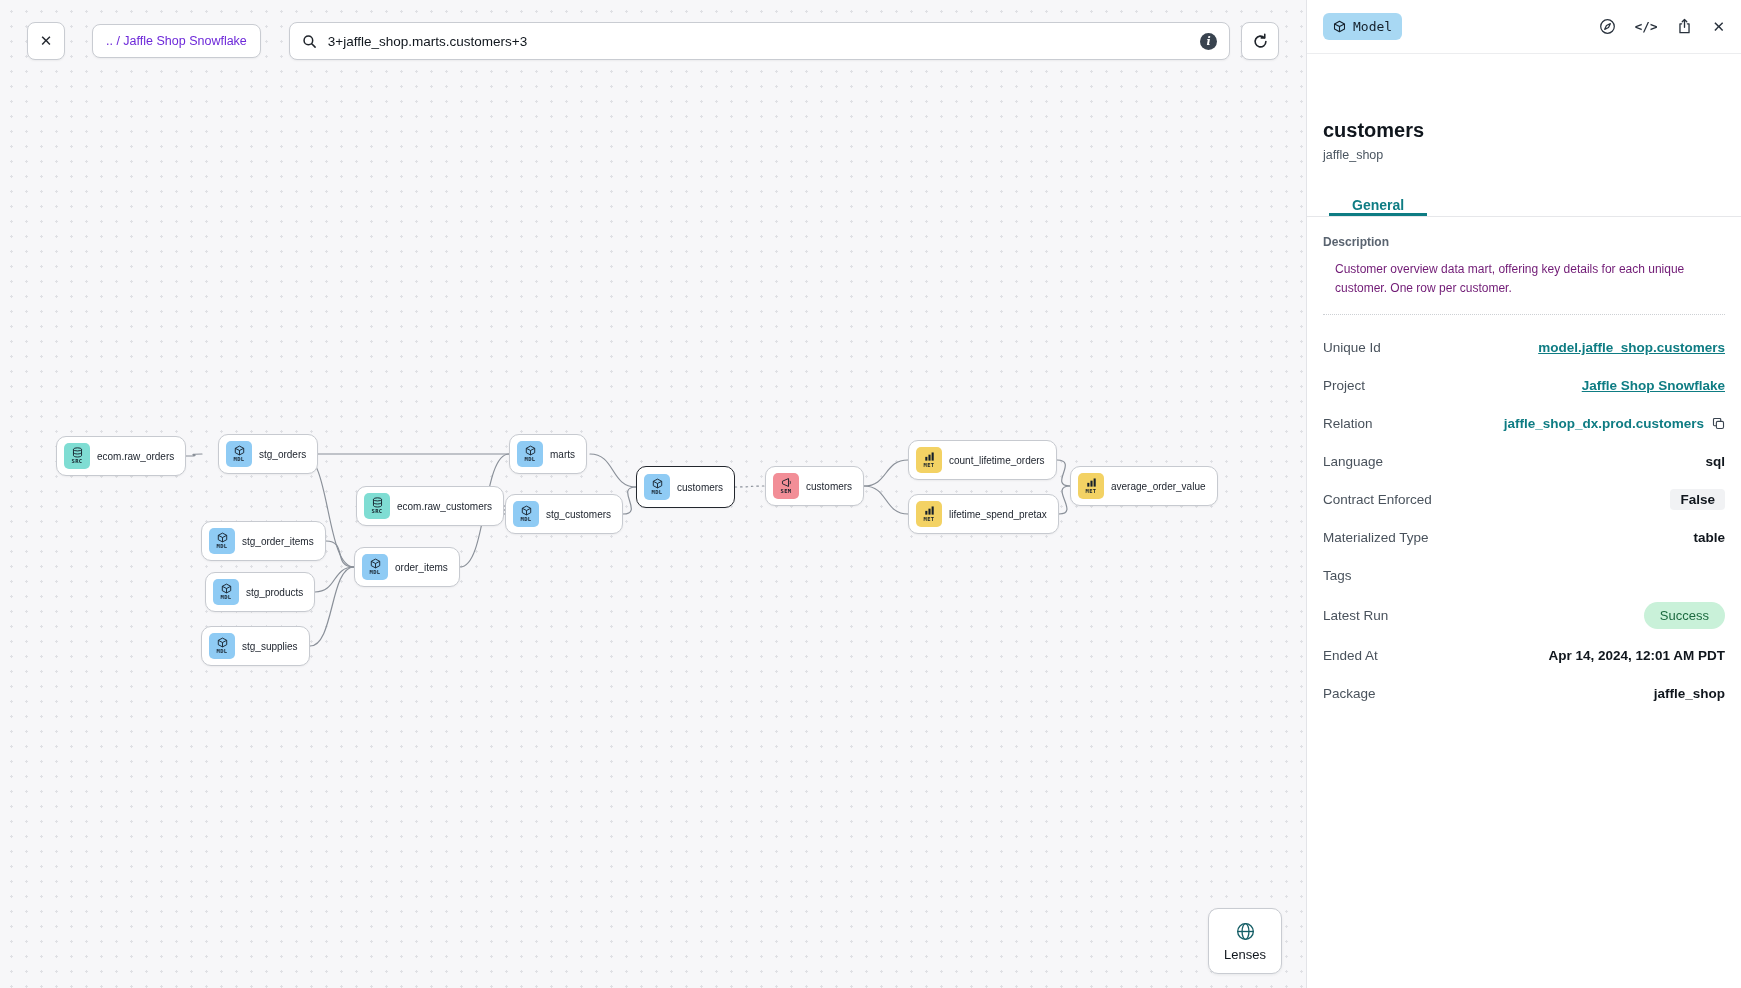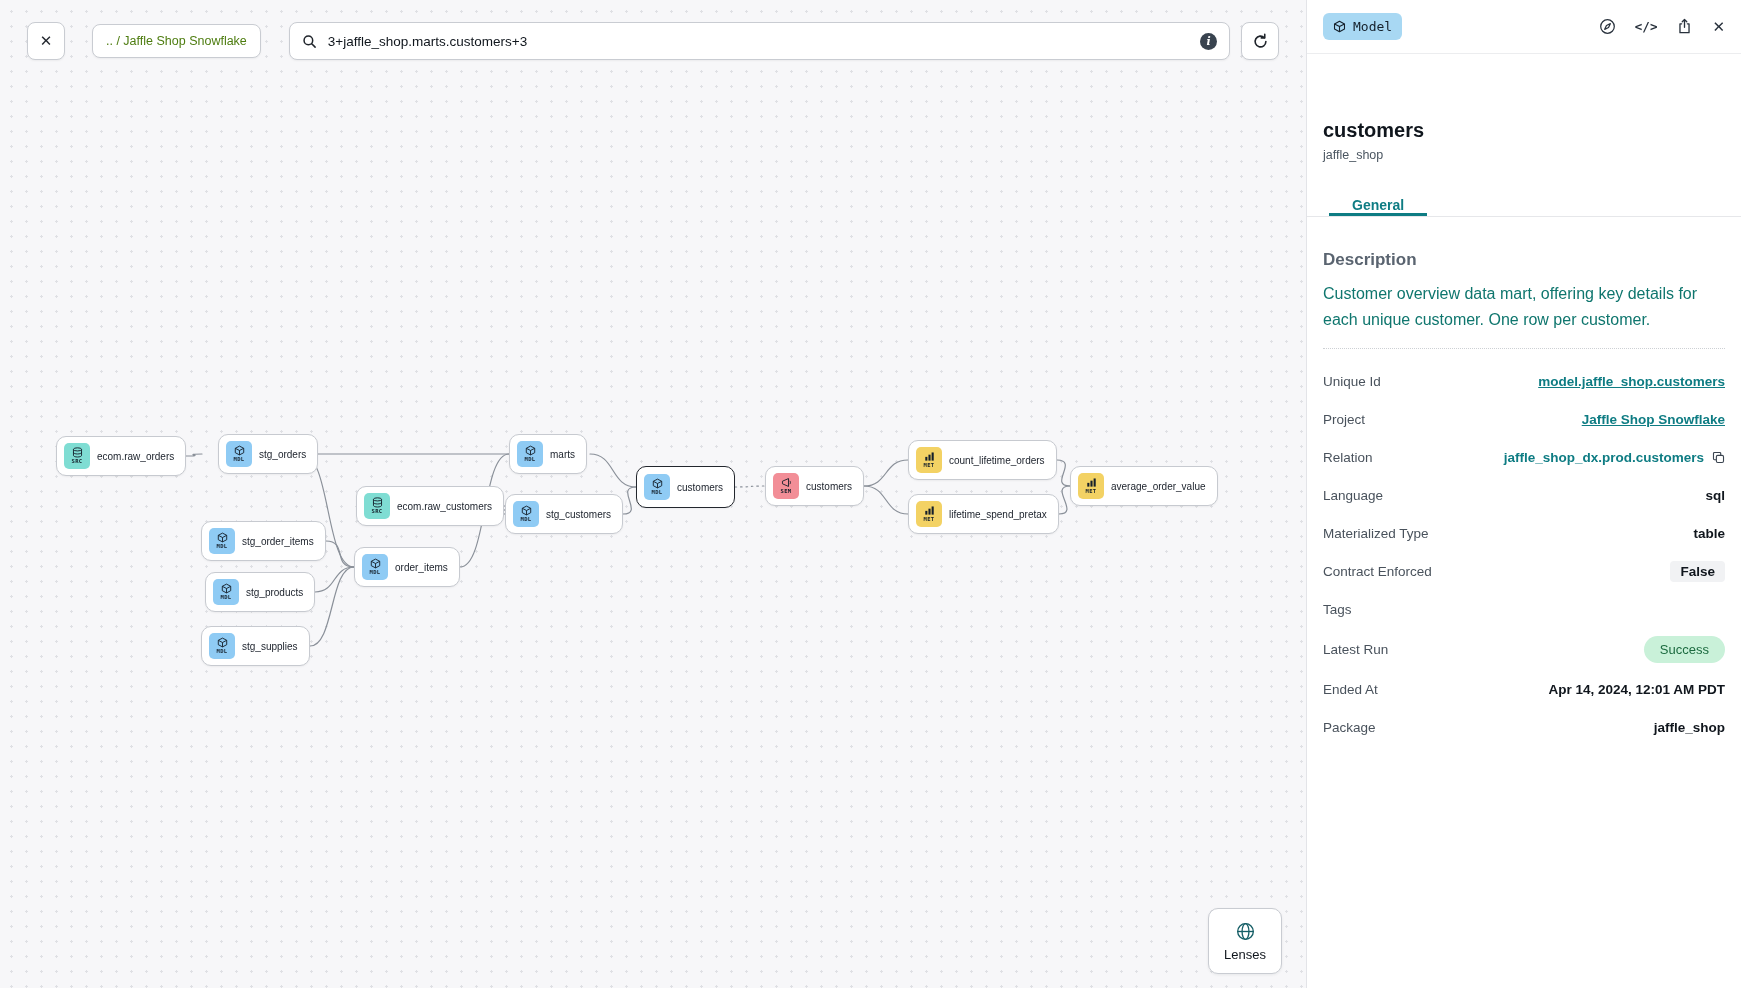--- a/index.html
+++ b/index.html
@@ -11,21 +11,21 @@
     background-image:radial-gradient(#DFE0E4 1.1px,transparent 1.2px);
     background-size:15px 15px;background-position:4px 4px;}
   .edges{position:absolute;inset:0;width:100%;height:100%;}
 
   
   .toolbar{position:absolute;top:22px;left:27px;right:27px;height:38px;display:flex;align-items:center;z-index:30;}
   .tbtn{height:38px;min-width:38px;background:#fff;border:1px solid #C9CCD2;border-radius:8px;
     display:flex;align-items:center;justify-content:center;cursor:pointer;
     box-shadow:0 1px 2px rgba(16,22,26,.05);color:#1F242B;font-size:15px;padding:0;}
   .crumb{margin-left:27px;height:34px;background:#fff;border:1px solid #C9CCD2;border-radius:8px;
-    padding:0 13px;font-size:12.5px;color:#4d7c0f;display:flex;align-items:center;cursor:pointer;
+    padding:0 13px;font-size:12.5px;color:#6d28d9;display:flex;align-items:center;cursor:pointer;
     box-shadow:0 1px 2px rgba(16,22,26,.05);white-space:nowrap;font-family:inherit;}
   .search{margin-left:28px;flex:1;height:38px;background:#fff;border:1px solid #C9CCD2;border-radius:8px;
     display:flex;align-items:center;padding:0 12px;gap:9px;box-sizing:border-box;
     box-shadow:0 1px 2px rgba(16,22,26,.05);}
   .search input{border:none;outline:none;flex:1;font-size:13.5px;color:#10161D;background:transparent;
     font-family:inherit;}
   .info-badge{width:17px;height:17px;border-radius:50%;background:#39434F;color:#fff;font-size:11px;
     font-weight:700;display:flex;align-items:center;justify-content:center;cursor:pointer;
     font-family:"DejaVu Serif",serif;font-style:italic;flex:0 0 auto;}
   .refresh{margin-left:11px;}
@@ -62,22 +62,22 @@
   .code-glyph{font-family:"DejaVu Sans Mono",monospace;font-size:12.5px;font-weight:700;}
   .x-glyph{font-size:15px;}
 
   .panel-body{padding:0 16px;flex:1;overflow:hidden;}
   .ptitle{font-size:20px;font-weight:700;margin:22px 0 6px;color:#10161D;}
   .psub{font-size:12.5px;color:#4A5560;margin-bottom:27px;}
   .tabs{display:flex;margin:0 -16px;padding:0 16px;border-bottom:1px solid #E6E7EA;}
   .tab{color:#0E7C83;font-weight:700;font-size:14px;padding:8px 23px 0;border-bottom:3px solid #0E7C83;
     margin-left:6px;cursor:pointer;background:none;border-top:none;border-left:none;border-right:none;
     font-family:inherit;}
-  .section-label{margin-top:33px;font-size:17px;font-weight:700;color:#5A6470;}
-  .desc{font-size:16px;color:#0f766e;line-height:1.62;margin:11px 0 15px;}
+  .section-label{margin-top:18px;font-size:12px;font-weight:700;color:#5A6470;}
+  .desc{font-size:12px;color:#701a75;line-height:1.62;margin:11px 12px 15px;}
   .dotted{border-top:1.5px dotted #CDD0D4;margin:4px 0 21px;}
   .frow{display:flex;justify-content:space-between;align-items:center;margin-bottom:15px;min-height:23px;
     font-size:13.5px;}
   .flabel{color:#49525C;}
   .fvalue{display:flex;align-items:center;gap:8px;}
   .val-text,.val-text-strong{color:#10161D;font-weight:600;}
   .val-link{color:#0E7C83;font-weight:600;text-decoration:underline;cursor:pointer;}
   .val-teal-copy{color:#0E7C83;font-weight:600;}
   .val-chip{background:#F1F2F4;color:#10161D;padding:3px 10px;border-radius:4px;font-weight:600;}
   .val-pill-success{background:#C9F1D9;color:#1C6B40;padding:6px 16px;border-radius:999px;
@@ -370,30 +370,30 @@
   </div>
 
   <div class="frow">
     <span class="flabel">Language</span>
     <span class="fvalue">
               <span class="val-text">sql</span>
             </span>
   </div>
 
   <div class="frow">
+    <span class="flabel">Contract Enforced</span>
+    <span class="fvalue">
+              <span class="val-chip">False</span>
+            </span>
+  </div>
+
+  <div class="frow">
     <span class="flabel">Materialized Type</span>
     <span class="fvalue">
               <span class="val-text">table</span>
-            </span>
-  </div>
-
-  <div class="frow">
-    <span class="flabel">Contract Enforced</span>
-    <span class="fvalue">
-              <span class="val-chip">False</span>
             </span>
   </div>
 
   <div class="frow">
     <span class="flabel">Tags</span>
     <span class="fvalue"></span>
   </div>
 
   <div class="frow">
     <span class="flabel">Latest Run</span>

